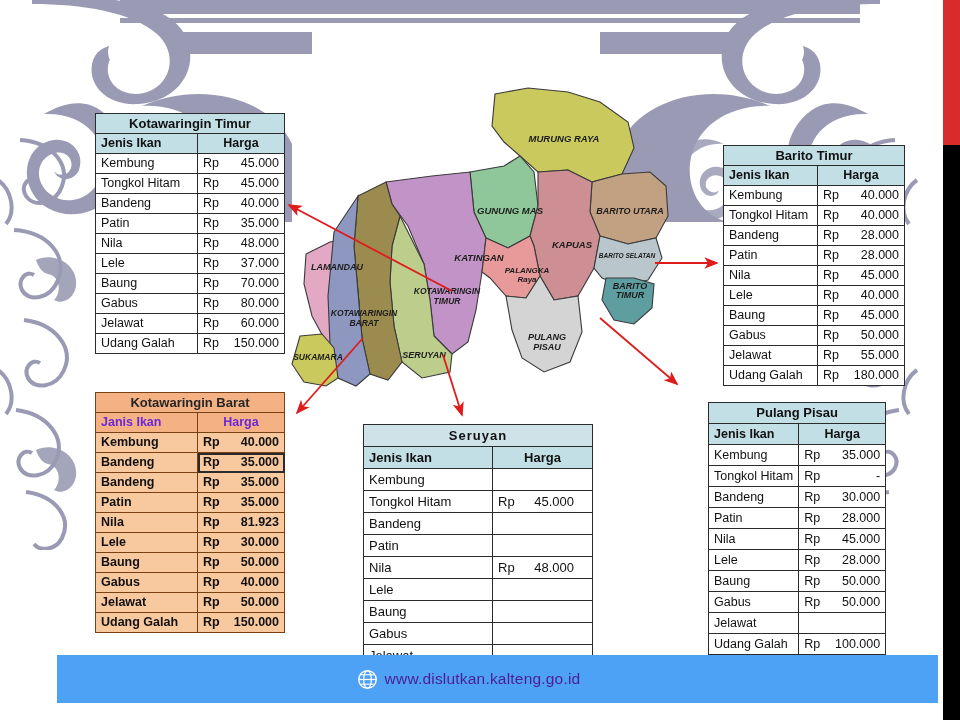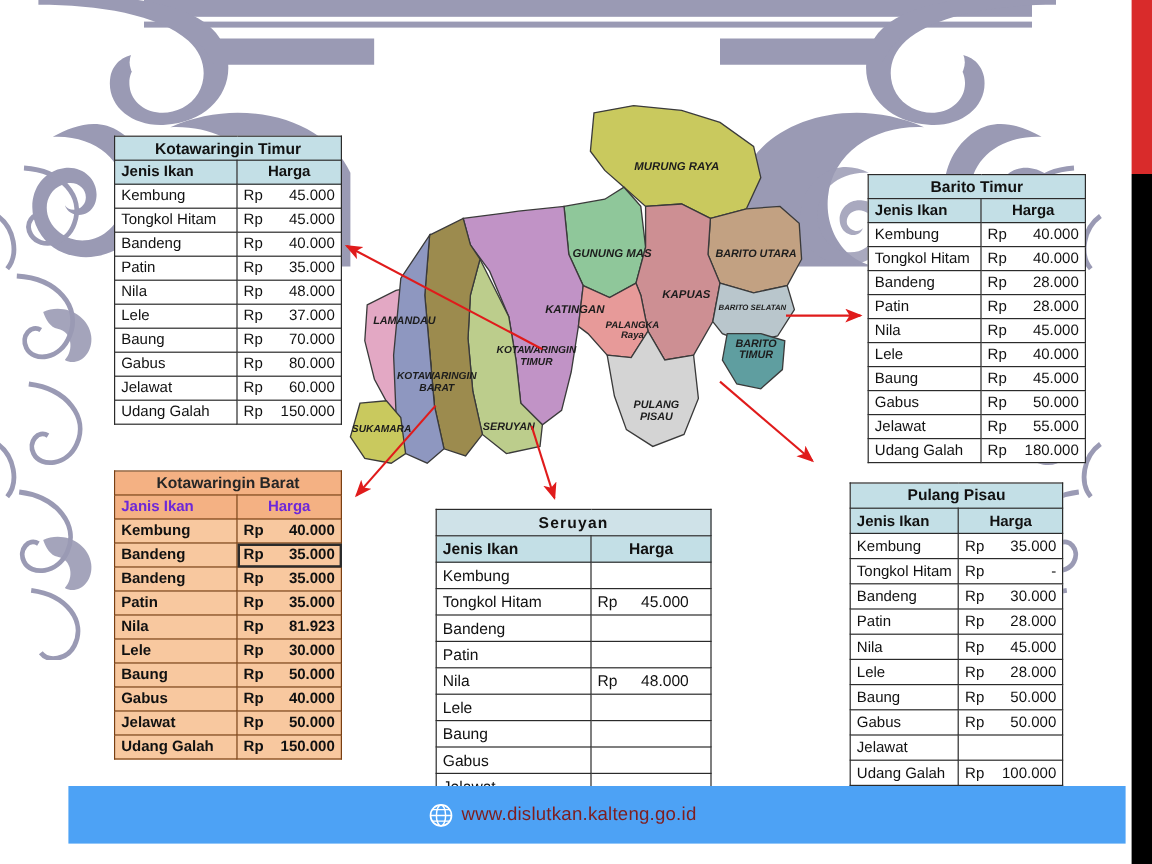--- a/index.html
+++ b/index.html
@@ -82,21 +82,21 @@
   .seruyan-title{background:#cfe2e8 !important;letter-spacing:1px;}
 
   
   .cell-sel{outline:2px solid #2b2b2b;outline-offset:-2px;}
 
   
   #footer{
     position:absolute;left:57px;top:655px;width:883px;height:48px;
     background:#4da2f5;display:flex;align-items:center;justify-content:center;gap:14px;
   }
-  .f-item{display:flex;align-items:center;gap:7px;color:#7f1d1d;
+  .f-item{display:flex;align-items:center;gap:7px;color:#4c1d95;
           font-size:15.5px;font-family:"Liberation Sans", sans-serif;white-space:nowrap;}
   .f-item .f-txt{letter-spacing:0.2px;}
   .f-gap{width:16px;}
   .ic{display:inline-block;line-height:0;}
 </style>
 </head>
 <body>
 
 <div id="stage">
 

